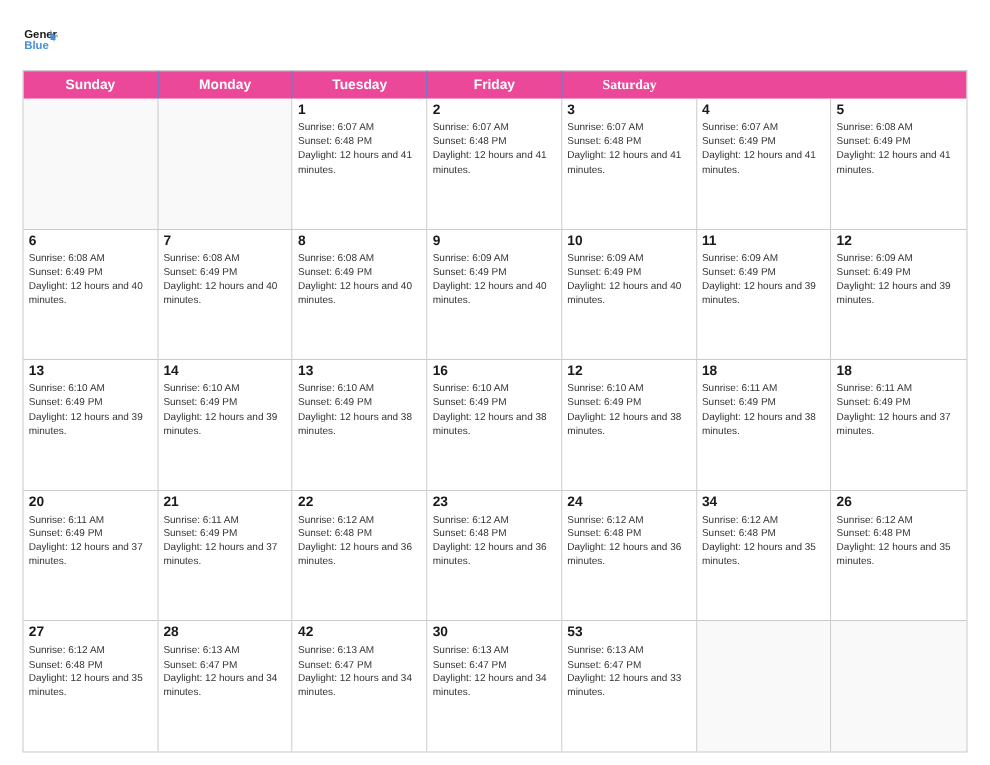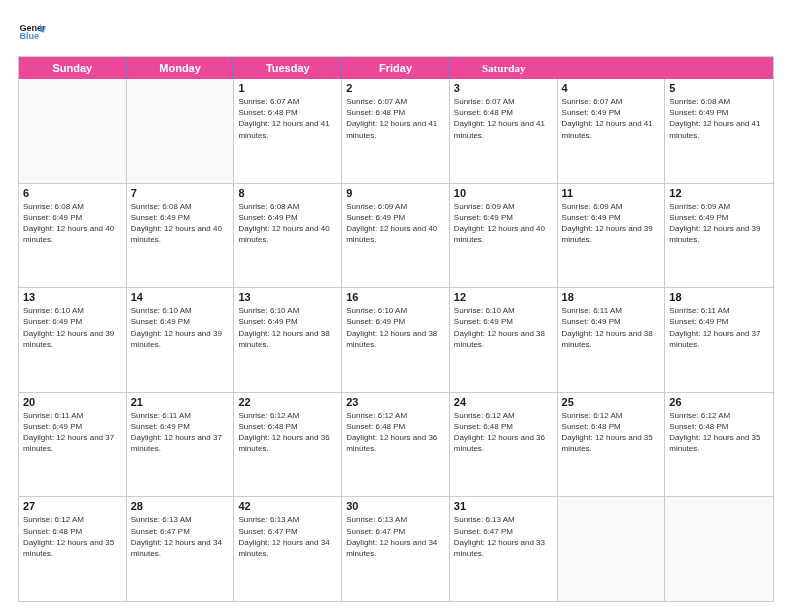--- a/index.html
+++ b/index.html
@@ -275,21 +275,21 @@
 Sunset: 6:48 PM
 Daylight: 12 hours and 36 minutes.</div>
           </div>
           <div class="day-cell">
             <div class="day-num">24</div>
             <div class="day-info" style="white-space: pre-line;">Sunrise: 6:12 AM
 Sunset: 6:48 PM
 Daylight: 12 hours and 36 minutes.</div>
           </div>
           <div class="day-cell">
-            <div class="day-num">25</div>
+            <div class="day-num">34</div>
             <div class="day-info" style="white-space: pre-line;">Sunrise: 6:12 AM
 Sunset: 6:48 PM
 Daylight: 12 hours and 35 minutes.</div>
           </div>
           <div class="day-cell">
             <div class="day-num">26</div>
             <div class="day-info" style="white-space: pre-line;">Sunrise: 6:12 AM
 Sunset: 6:48 PM
 Daylight: 12 hours and 35 minutes.</div>
           </div>
@@ -313,21 +313,21 @@
 Sunset: 6:47 PM
 Daylight: 12 hours and 34 minutes.</div>
           </div>
           <div class="day-cell">
             <div class="day-num">30</div>
             <div class="day-info" style="white-space: pre-line;">Sunrise: 6:13 AM
 Sunset: 6:47 PM
 Daylight: 12 hours and 34 minutes.</div>
           </div>
           <div class="day-cell">
-            <div class="day-num">31</div>
+            <div class="day-num">53</div>
             <div class="day-info" style="white-space: pre-line;">Sunrise: 6:13 AM
 Sunset: 6:47 PM
 Daylight: 12 hours and 33 minutes.</div>
           </div>
           <div class="day-cell empty"></div>
           <div class="day-cell empty"></div>
         </div>
       </div>
   </div>
 </div>

